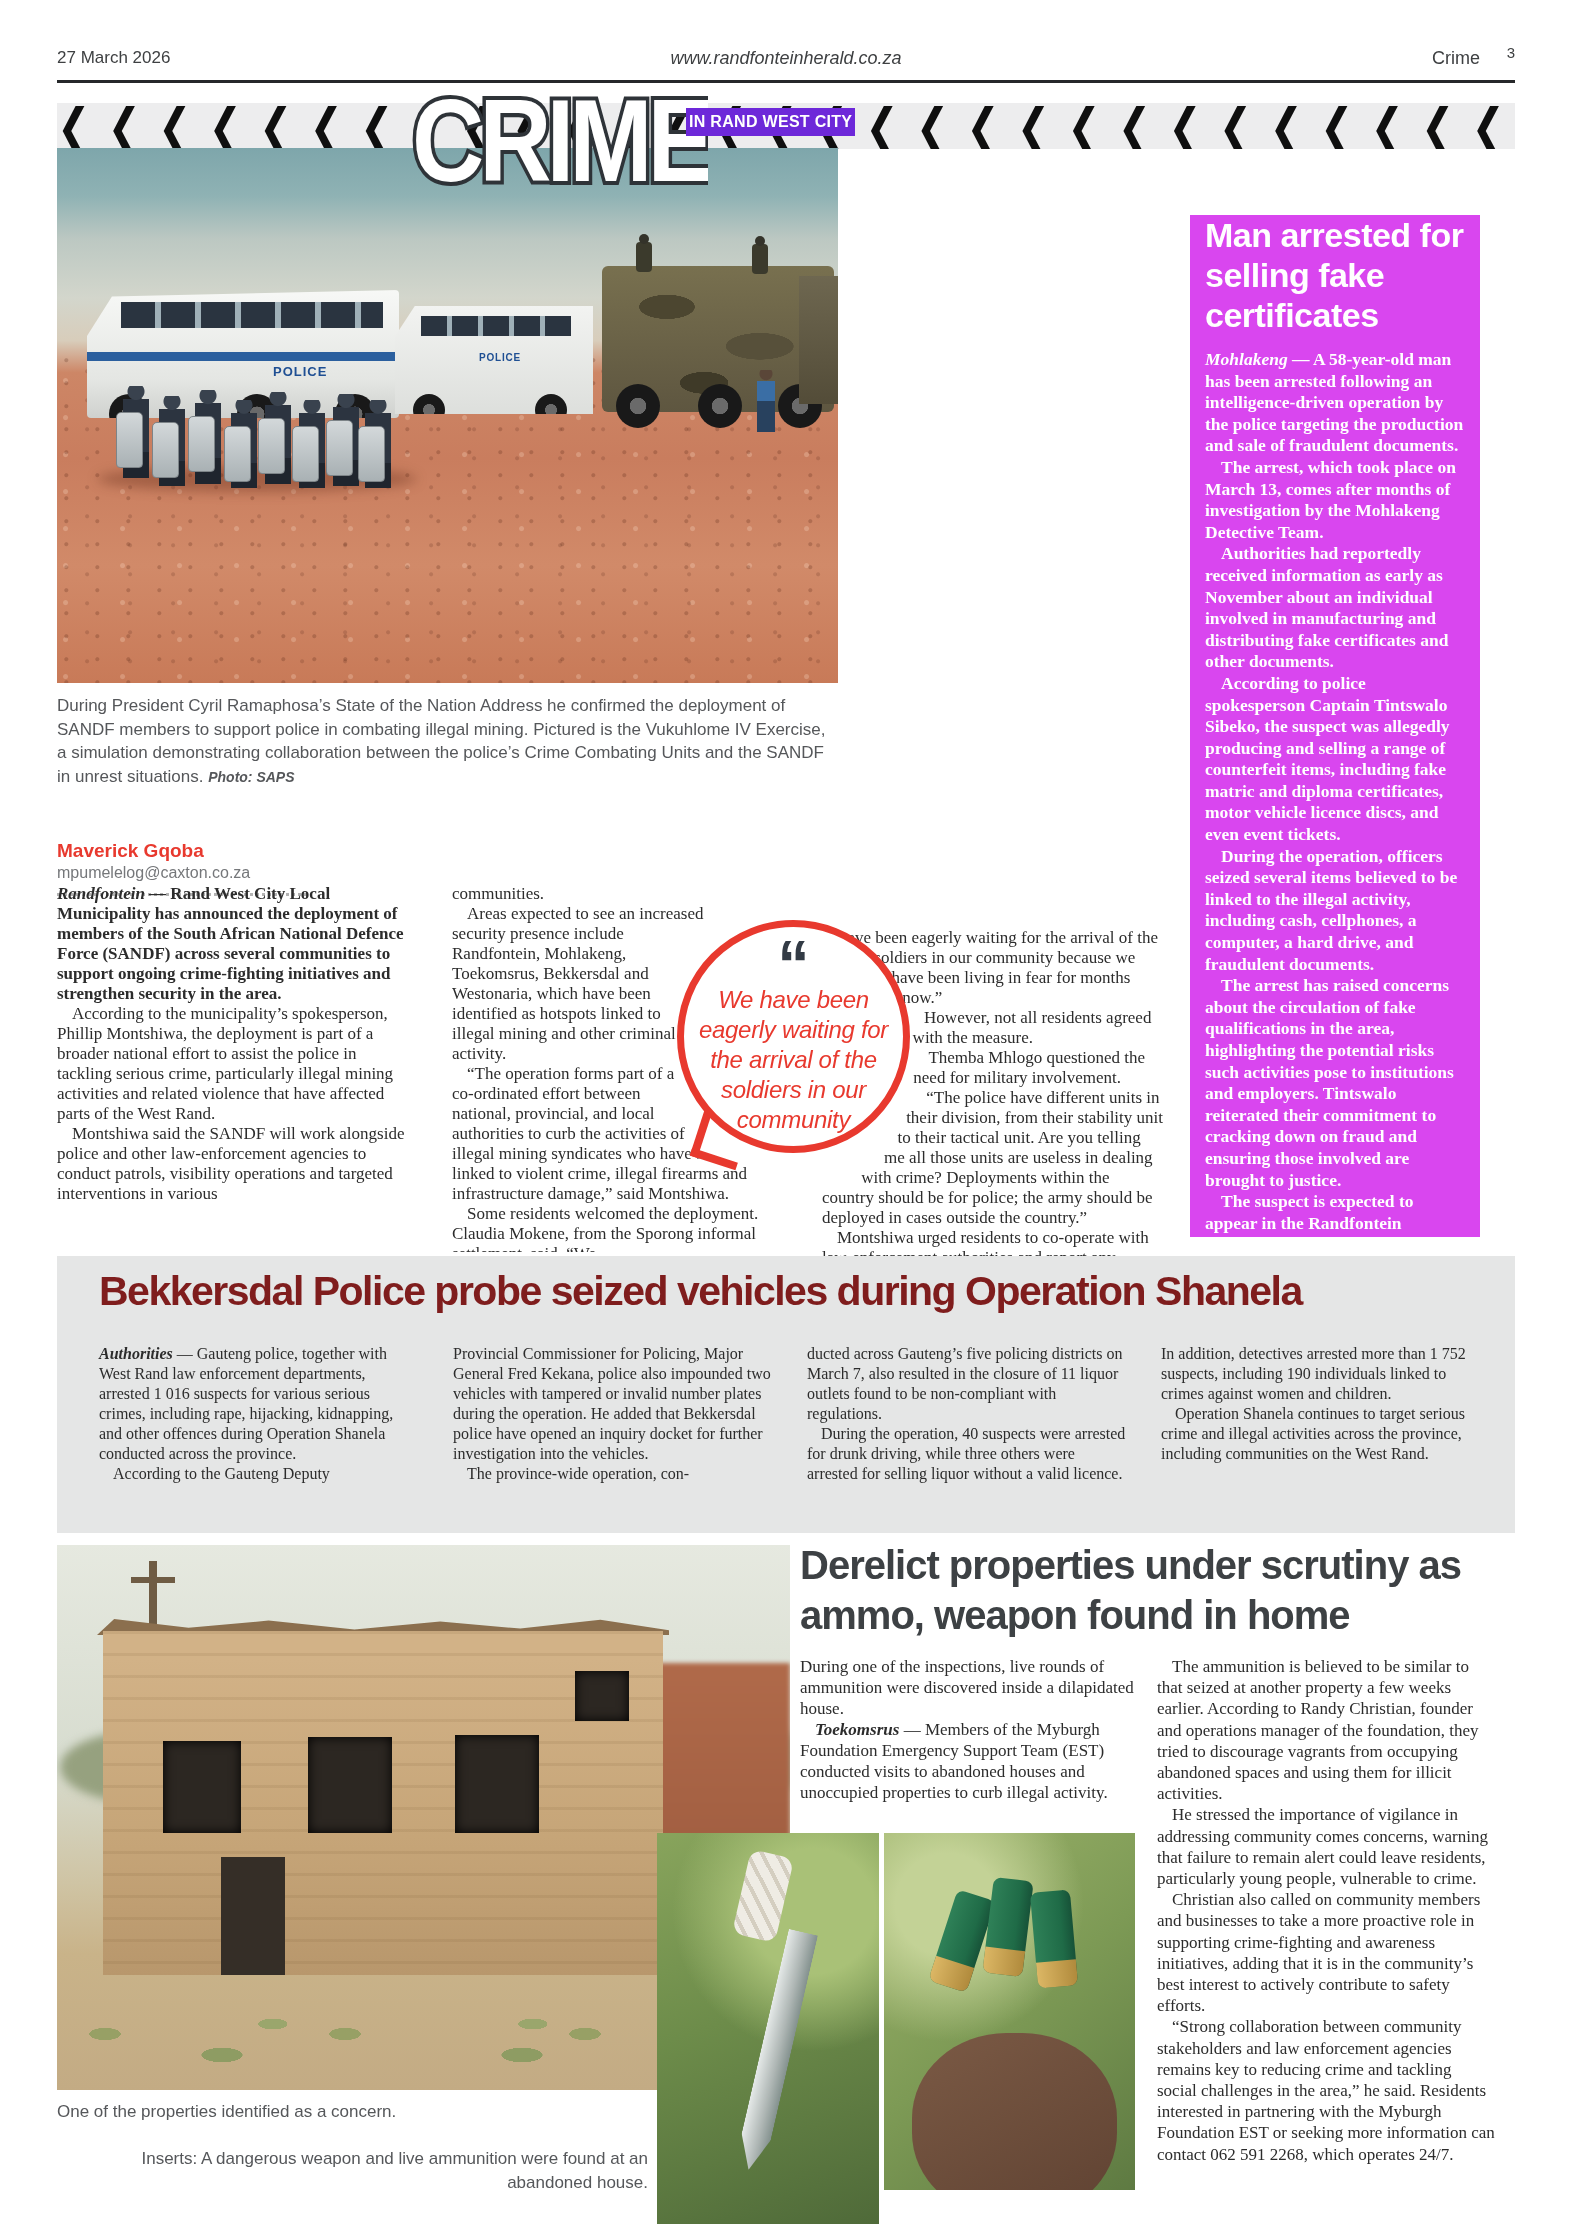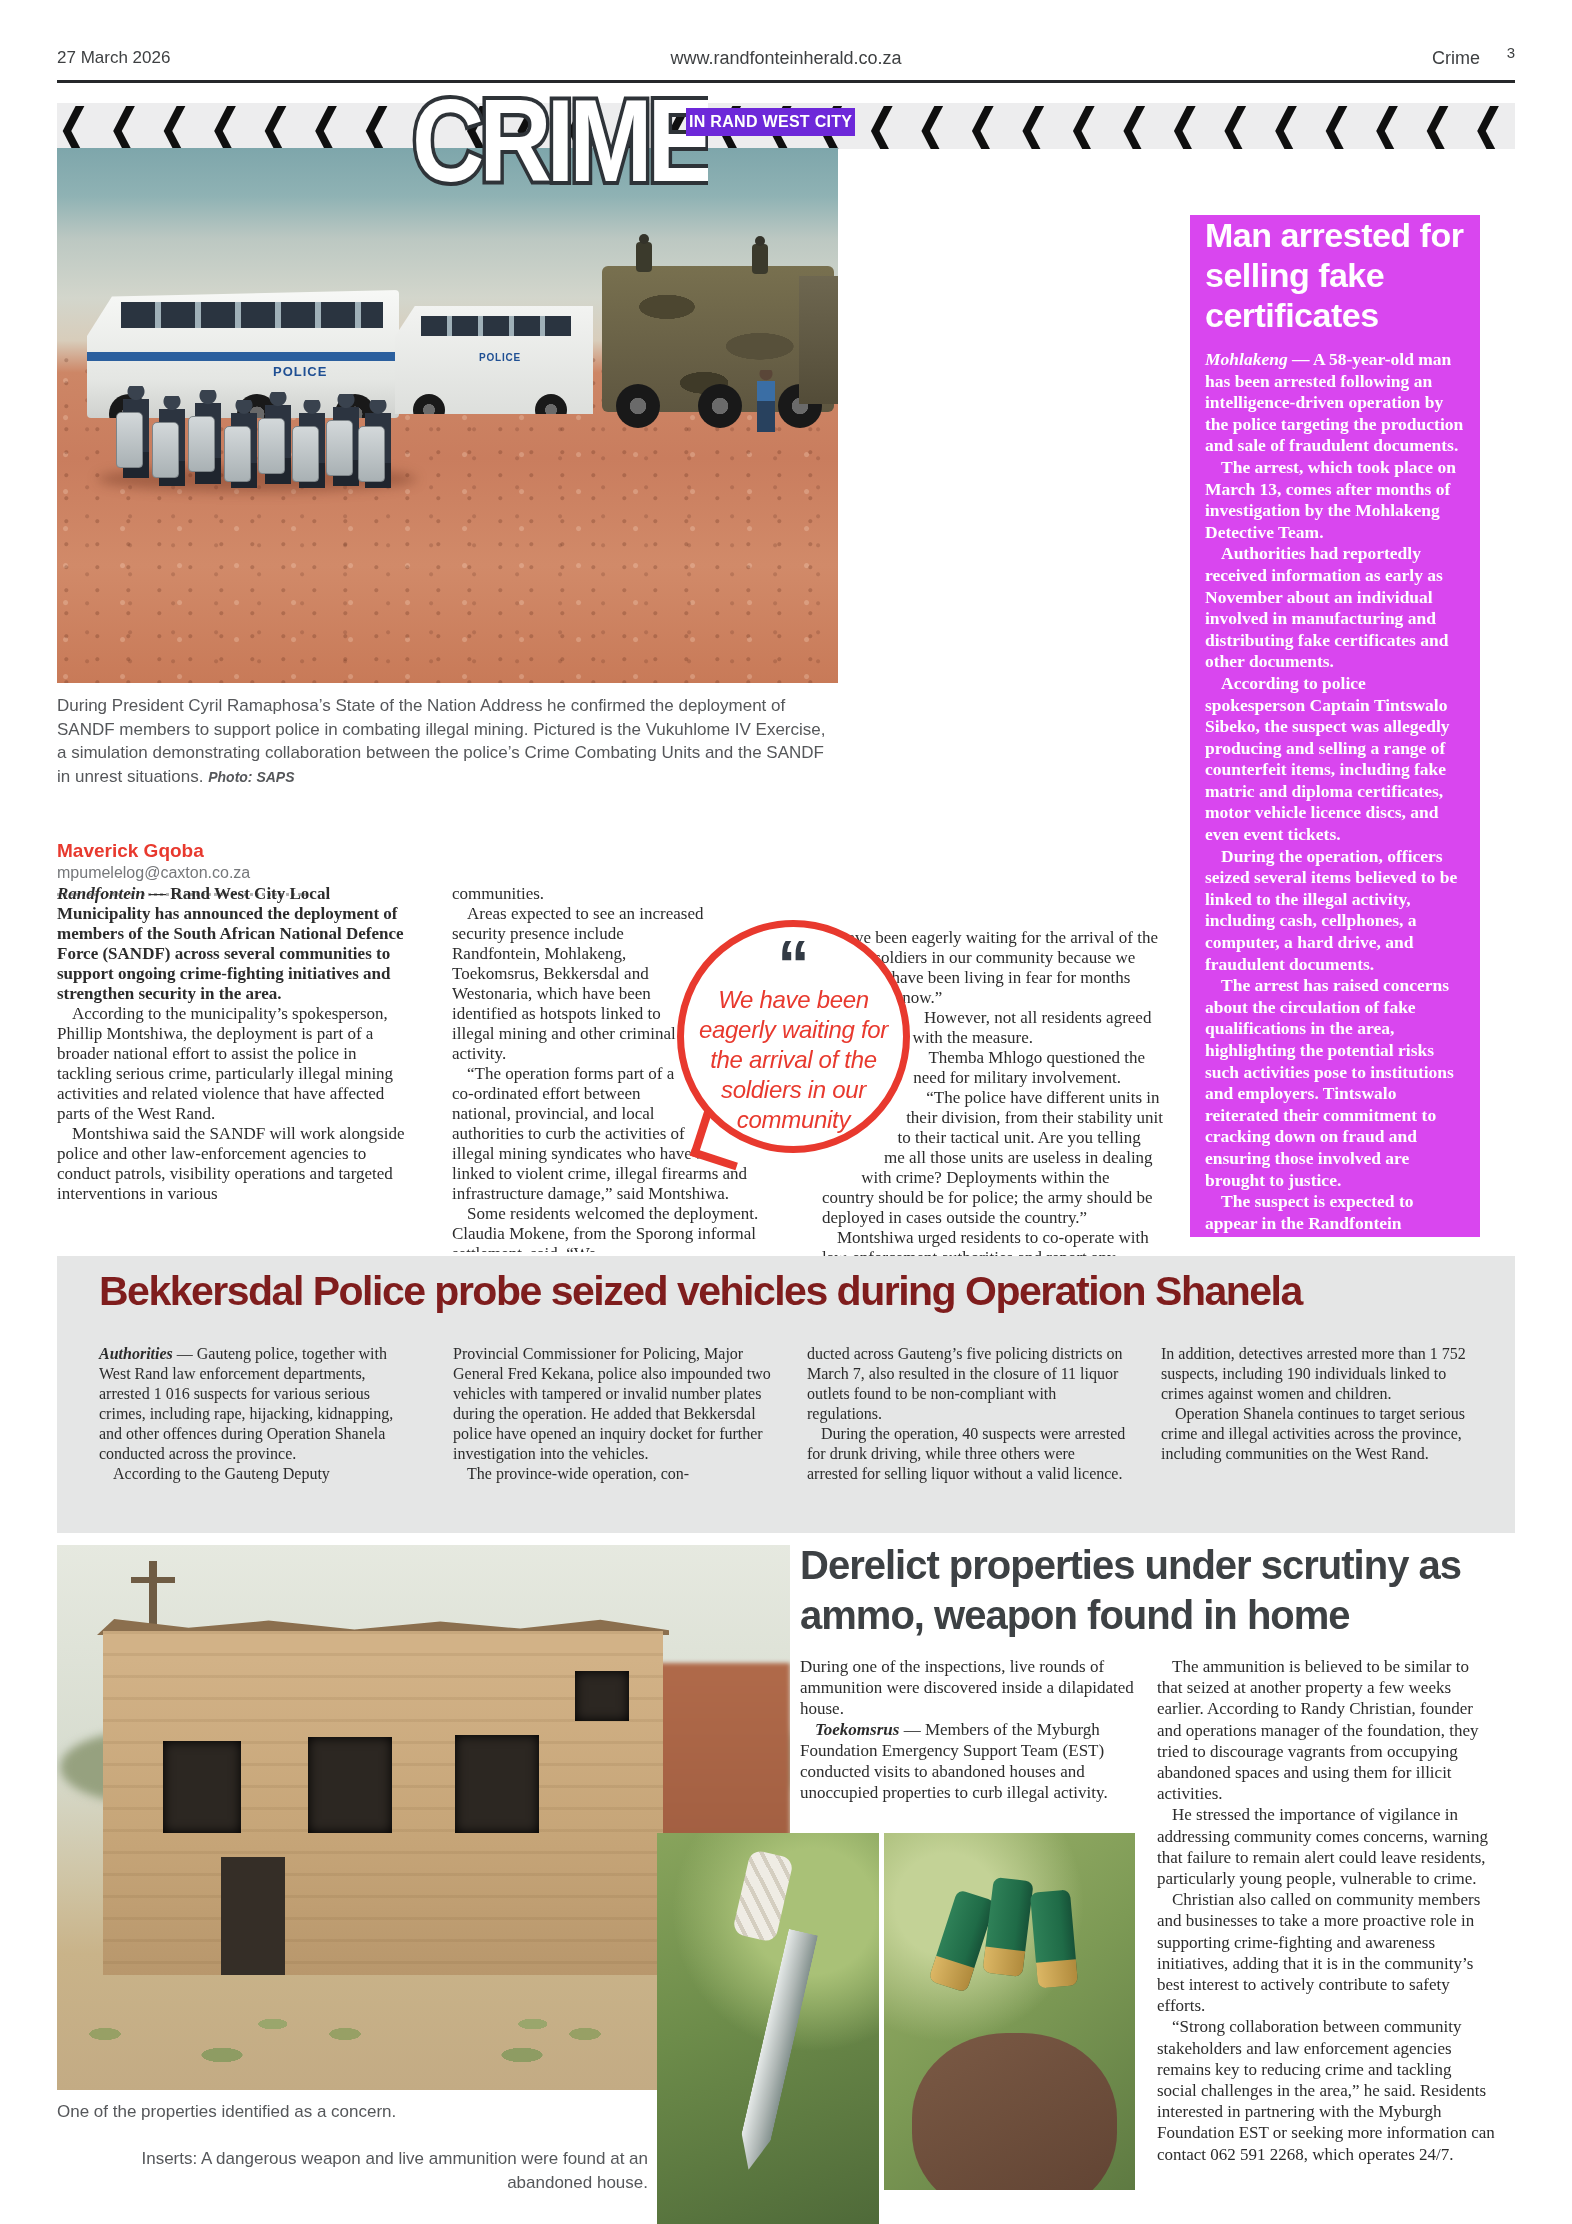--- a/index.html
+++ b/index.html
@@ -1,20 +1,20 @@
 <!DOCTYPE html>
 <html><head>
 <meta charset="utf-8">
 <style>
   html,body{margin:0;padding:0;background:#ffffff;}
   .page{position:relative;width:1572px;height:2224px;background:#fff;overflow:hidden;
         font-family:"Liberation Sans",sans-serif;color:#2f2f2f;}
   
   .hdr-date{position:absolute;left:57px;top:48px;font-size:17px;color:#3e4042;}
-  .hdr-site{position:absolute;left:0;top:48px;width:100%;text-align:center;font-size:18px;color:#3e4042;}
+  .hdr-site{position:absolute;left:0;top:48px;width:100%;text-align:center;font-size:18px;color:#3e4042;font-style:italic;}
   .hdr-section{position:absolute;right:92px;top:48px;font-size:18px;color:#3e4042;}
   .hdr-page{position:absolute;right:57px;top:44px;font-size:15px;color:#3e4042;}
   .hdr-rule{position:absolute;left:57px;top:80px;width:1458px;height:3px;background:#26282a;}
   
   .tape{position:absolute;left:57px;top:103px;width:1458px;height:46px;background:#ededee;overflow:hidden;z-index:1;}
   .tape-chevrons{font-family:"DejaVu Sans",sans-serif;font-size:40px;line-height:46px;letter-spacing:17px;
                  color:#0f0f0f;white-space:nowrap;transform:scaleY(1.25);transform-origin:center;}
   .crime-title{position:absolute;left:408px;top:70px;z-index:3;}
   .crime-badge{position:absolute;left:686px;top:108px;z-index:3;background:#6d28d9;color:#fff;
                font-size:16px;font-weight:bold;letter-spacing:.3px;padding:5px 3px;}

